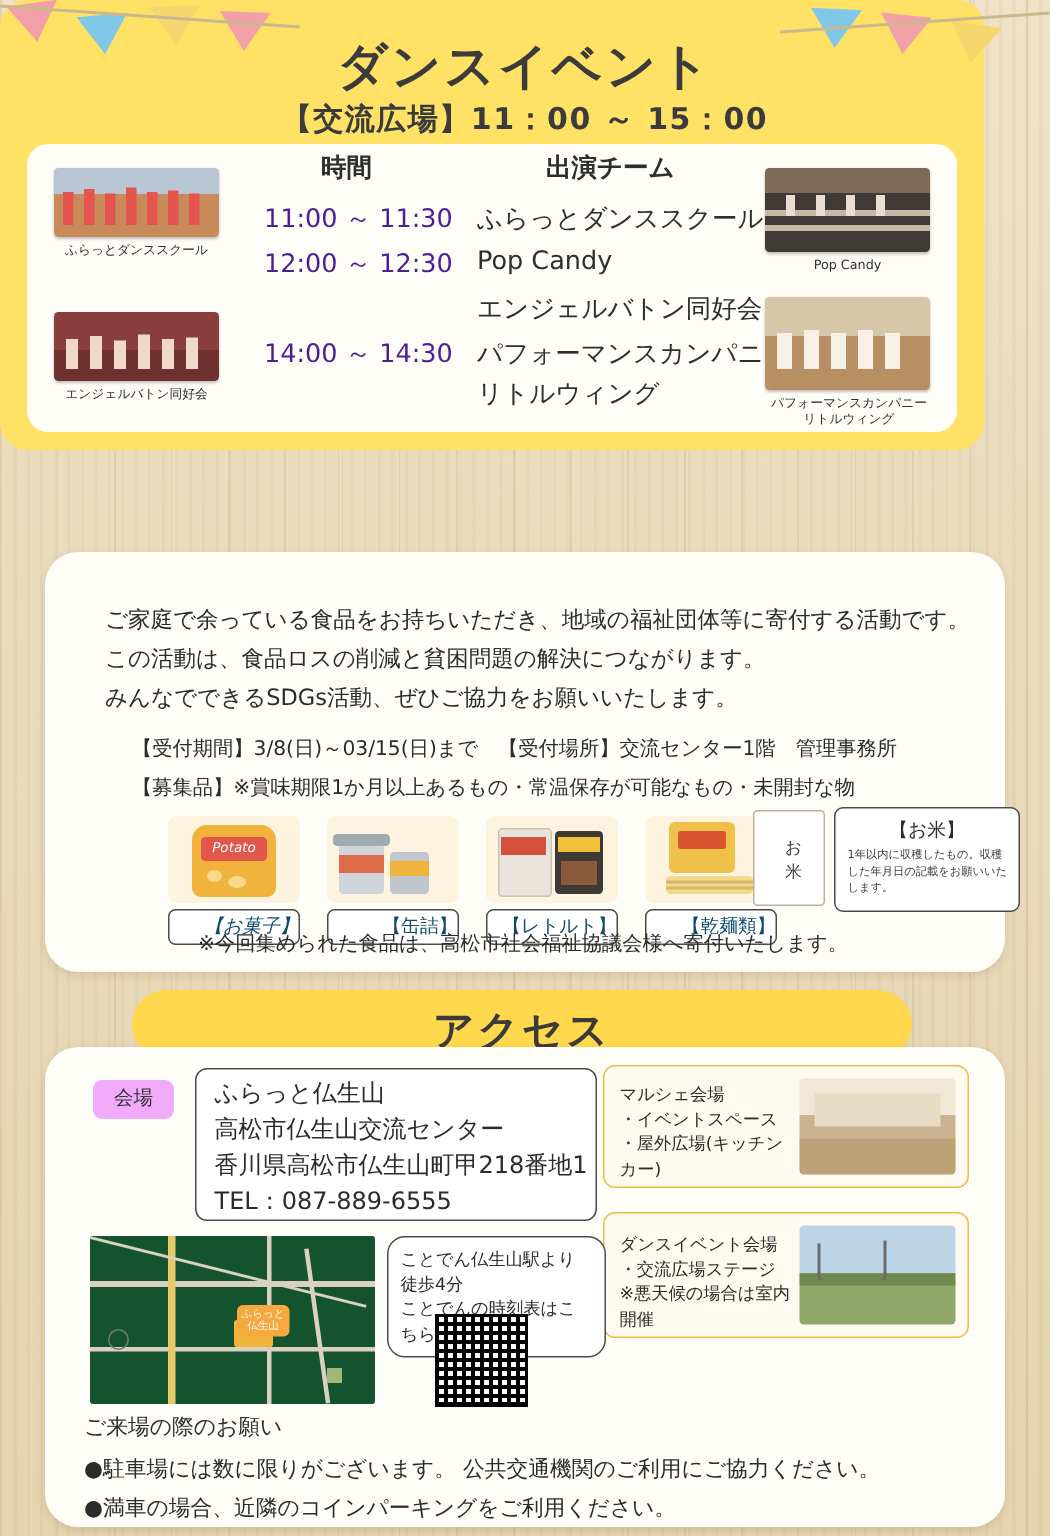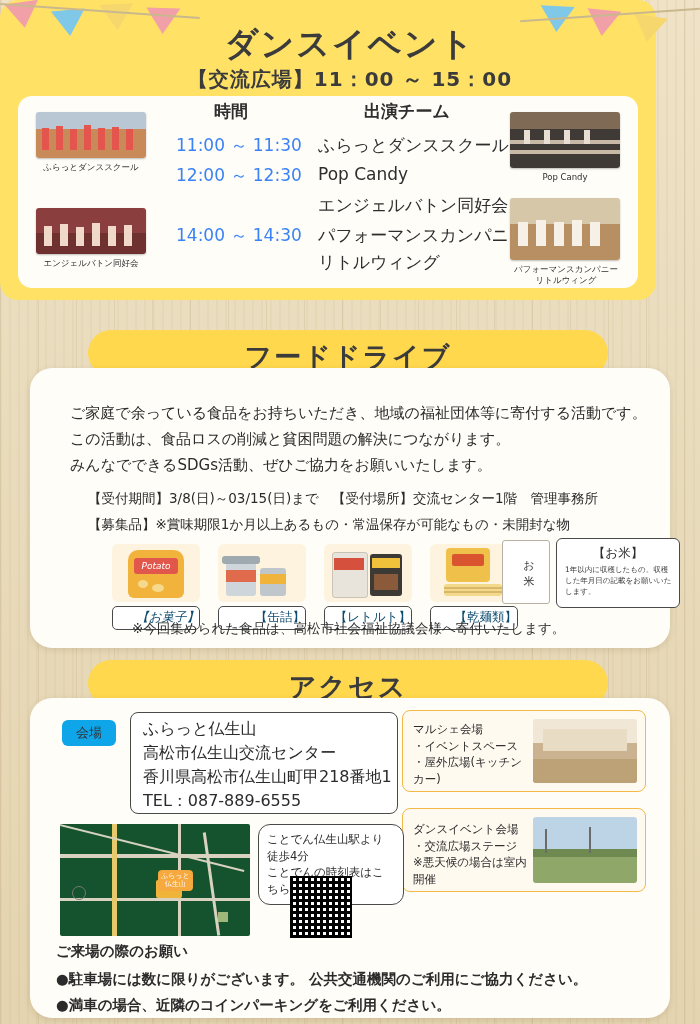--- a/index.html
+++ b/index.html
@@ -58,21 +58,21 @@
   #white-card {
     position: absolute;
     left: 18px; top: 96px; width: 620px; height: 192px;
     background: #fffdf7;
     border-radius: 14px;
   }
   .col-head {
     position: absolute; font-size: 17px; color: #2e2e2e; font-weight: bold;
   }
   .sched-time {
-    position: absolute; font-size: 17px; color: #3b82f6;
+    position: absolute; font-size: 17px; color: #4c1d95;
   }
   .sched-team {
     position: absolute; font-size: 17px; color: #2e2e2e;
   }
   #notice-photo {
     position: absolute; left: 200px; top: 162px;
     font-size: 12.5px; color: #3a3a3a;
   }
   .photo {
     position: absolute;
@@ -142,21 +142,21 @@
     position: absolute; left: 0; right: 0; top: 9px;
     text-align: center; font-size: 27px; font-weight: bold; color: #3b3b3b;
     letter-spacing: 2px;
   }
   #ac-panel {
     left: 30px; top: 698px; width: 640px; height: 320px;
   }
   #venue-badge {
     position: absolute; left: 32px; top: 22px;
     width: 54px; height: 26px;
-    background: #0ea5e9; border-radius: 6px;
+    background: #f0abfc; border-radius: 6px;
     font-size: 13px; color: #333; text-align: center; line-height: 26px;
   }
   .venue-line {
     position: absolute; font-size: 16px; color: #2b2b2b;
   }
   .side-box {
     position: absolute;
     border: 1.6px solid #f0b94a;
     border-radius: 8px;
     background: #fffaf0;
@@ -168,21 +168,21 @@
     position: absolute; border-radius: 3px; overflow: hidden;
   }
   .qr {
     position: absolute;
     background:
       repeating-linear-gradient(90deg,#000 0 3px,#fff 3px 6px),
       repeating-linear-gradient(0deg,#000 0 3px,#fff 3px 6px);
     background-blend-mode: multiply;
   }
   .req-line {
-    position: absolute; font-size: 14.5px; color: #2b2b2b; font-weight: bold;
+    position: absolute; font-size: 14.5px; color: #2b2b2b;
   }
   .map {
     position: absolute;
     background: #14532d;
     border-radius: 2px;
     overflow: hidden;
   }
   .road { position: absolute; background: #d9d2c0; }
   .road2 { position: absolute; background: #e8c96a; }
   .bubble {
@@ -288,23 +288,20 @@
         <div style="position:absolute;left:26px;top:22px;width:10px;height:26px;background:#f6f0e6;"></div>
         <div style="position:absolute;left:44px;top:24px;width:10px;height:24px;background:#f6f0e6;"></div>
         <div style="position:absolute;left:62px;top:22px;width:10px;height:26px;background:#f6f0e6;"></div>
         <div style="position:absolute;left:80px;top:24px;width:10px;height:24px;background:#f6f0e6;"></div>
       </div>
     </div>
     <div class="photo-cap" style="left:505px; top:264px; width:122px; white-space:pre-line;">パフォーマンスカンパニー
 リトルウィング</div>
   </div>
 
-  <div id="fd-title-pill">
-    <div id="fd-title">フードドライブ</div>
-  </div>
 
   <div class="panel" id="fd-panel">
     <div class="fd-line" style="left:40px; top:36px;">ご家庭で余っている食品をお持ちいただき、地域の福祉団体等に寄付する活動です。</div>
     <div class="fd-line" style="left:40px; top:62px;">この活動は、食品ロスの削減と貧困問題の解決につながります。</div>
     <div class="fd-line" style="left:40px; top:88px;">みんなでできるSDGs活動、ぜひご協力をお願いいたします。</div>
 
     <div class="fd-small" style="left:58px; top:122px;">【受付期間】3/8(日)～03/15(日)まで</div>
     <div class="fd-small" style="left:302px; top:122px;">【受付場所】交流センター1階　管理事務所</div>
     <div class="fd-small" style="left:58px; top:148px;">【募集品】※賞味期限1か月以上あるもの・常温保存が可能なもの・未開封な物</div>
 

